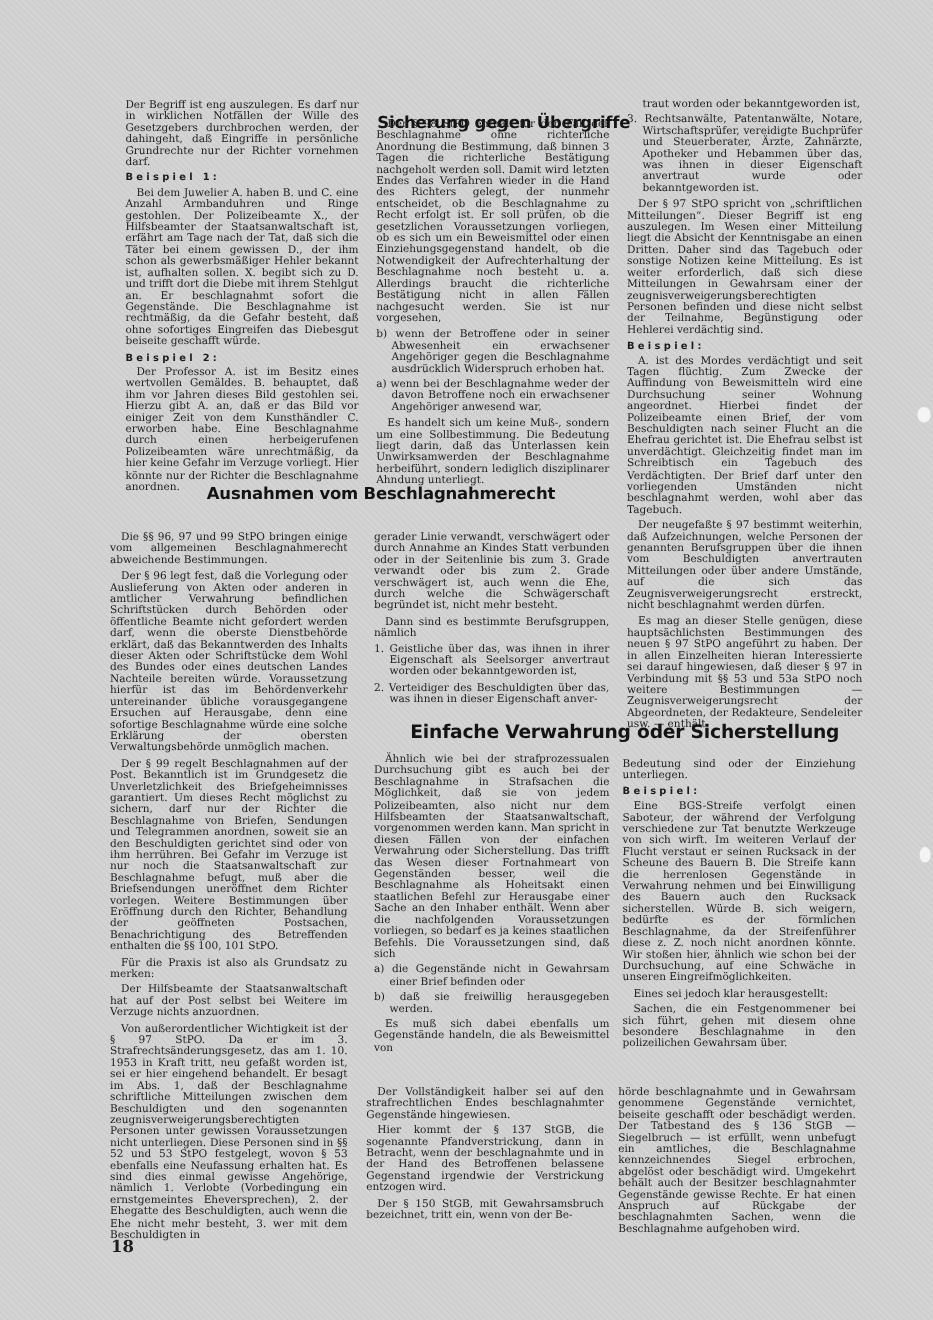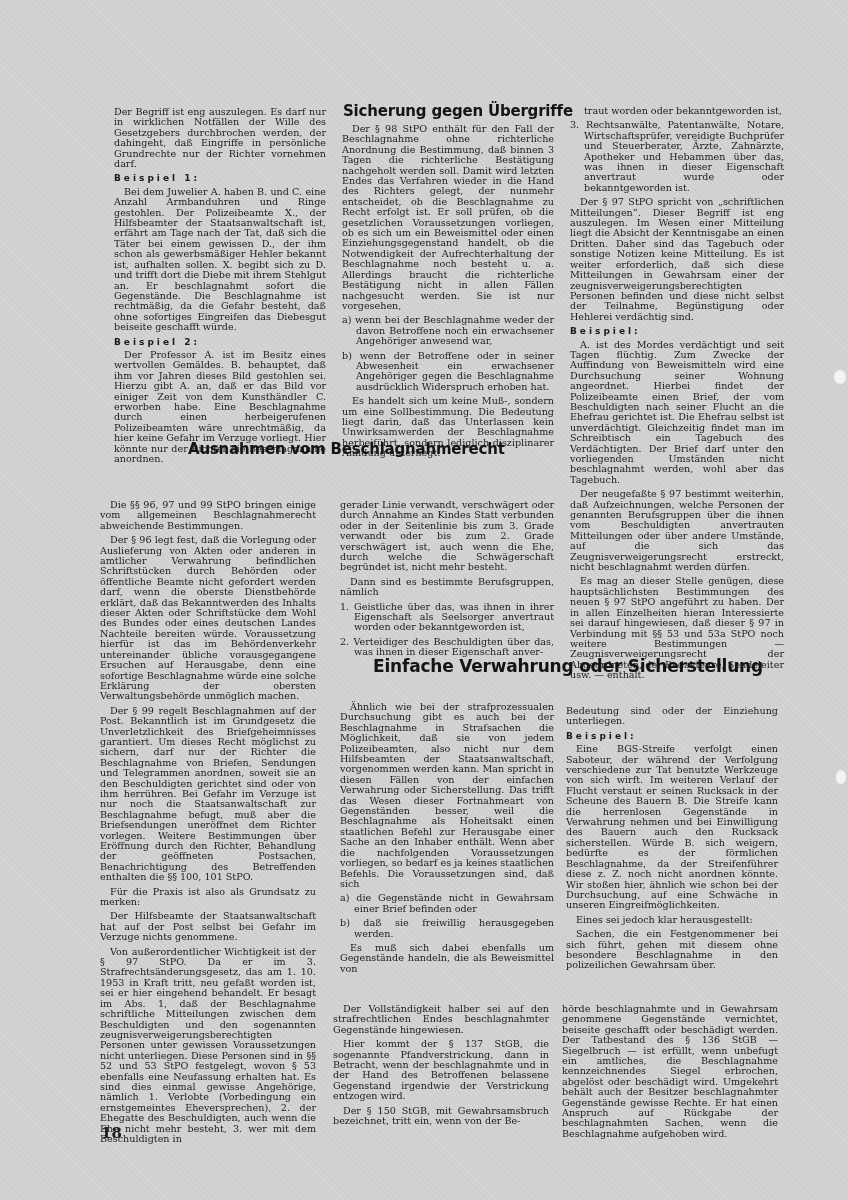--- a/index.html
+++ b/index.html
@@ -11,21 +11,21 @@
   }
   .page {
     position:absolute; left:0; top:0; width:848px; height:1200px;
     background:
       repeating-linear-gradient(45deg, rgba(0,0,0,0.018) 0 2px, rgba(255,255,255,0.02) 2px 4px),
       #d3d3d3;
   }
   .col {
     position:absolute;
     font-size:9.6px; line-height:10.4px;
-    text-align:justify; hyphens:manual;margin-top:16px;
+    text-align:justify; hyphens:manual;
   }
   .col p { margin:0 0 4px 0; text-indent:10px; }
   .col p.noind { text-indent:0; }
   .col .beispiel { letter-spacing:3px; font-weight:bold; margin:3px 0 3px 0; text-indent:0; font-family:"DejaVu Sans", sans-serif; font-size:9px;}
   .col .item { padding-left:14px; text-indent:-14px; margin:0 0 4px 0; }
   .heading {
     position:absolute; font-family:"DejaVu Sans", sans-serif; font-weight:bold;
     color:#141414; white-space:nowrap; letter-spacing:-0.2px;
   }
   .pagenum { position:absolute; left:101px; top:1124px; font-weight:bold; font-size:15px; font-family:"DejaVu Serif", serif; }
@@ -44,43 +44,43 @@
     <div class="beispiel">Beispiel 1:</div>
     <p>Bei dem Juwelier A. haben B. und C. eine Anzahl Armbanduhren und Ringe gestohlen. Der Polizeibeamte X., der Hilfsbeamter der Staatsanwaltschaft ist, erfährt am Tage nach der Tat, daß sich die Täter bei einem gewissen D., der ihm schon als gewerbsmäßiger Hehler bekannt ist, aufhalten sollen. X. begibt sich zu D. und trifft dort die Diebe mit ihrem Stehlgut an. Er beschlagnahmt sofort die Gegenstände. Die Beschlagnahme ist rechtmäßig, da die Gefahr besteht, daß ohne sofortiges Eingreifen das Diebesgut beiseite geschafft würde.</p>
     <div class="beispiel">Beispiel 2:</div>
     <p>Der Professor A. ist im Besitz eines wertvollen Gemäldes. B. behauptet, daß ihm vor Jahren dieses Bild gestohlen sei. Hierzu gibt A. an, daß er das Bild vor einiger Zeit von dem Kunsthändler C. erworben habe. Eine Beschlagnahme durch einen herbeigerufenen Polizeibeamten wäre unrechtmäßig, da hier keine Gefahr im Verzuge vorliegt. Hier könnte nur der Richter die Beschlagnahme anordnen.</p>
   </div>
 
   <div class="heading" style="left:343px; top:102px; font-size:15px;">Sicherung gegen Übergriffe</div>
 
   <div class="col" style="left:342px; top:108px; width:212px;">
     <p>Der § 98 StPO enthält für den Fall der Beschlagnahme ohne richterliche Anordnung die Bestimmung, daß binnen 3 Tagen die richterliche Bestätigung nachgeholt werden soll. Damit wird letzten Endes das Verfahren wieder in die Hand des Richters gelegt, der nunmehr entscheidet, ob die Beschlagnahme zu Recht erfolgt ist. Er soll prüfen, ob die gesetzlichen Voraussetzungen vorliegen, ob es sich um ein Beweismittel oder einen Einziehungsgegenstand handelt, ob die Notwendigkeit der Aufrechterhaltung der Beschlagnahme noch besteht u. a. Allerdings braucht die richterliche Bestätigung nicht in allen Fällen nachgesucht werden. Sie ist nur vorgesehen,</p>
+    <p class="item">b) wenn der Betroffene oder in seiner Abwesenheit ein erwachsener Angehöriger gegen die Beschlagnahme ausdrücklich Widerspruch erhoben hat.</p>
     <p class="item">a) wenn bei der Beschlagnahme weder der davon Betroffene noch ein erwachsener Angehöriger anwesend war,</p>
-    <p class="item">b) wenn der Betroffene oder in seiner Abwesenheit ein erwachsener Angehöriger gegen die Beschlagnahme ausdrücklich Widerspruch erhoben hat.</p>
     <p>Es handelt sich um keine Muß-, sondern um eine Sollbestimmung. Die Bedeutung liegt darin, daß das Unterlassen kein Unwirksamwerden der Beschlagnahme herbeiführt, sondern lediglich disziplinarer Ahndung unterliegt.</p>
   </div>
 
   <div class="col" style="left:570px; top:90px; width:214px;">
     <p class="noind" style="padding-left:14px;">traut worden oder bekanntgeworden ist,</p>
     <p class="item">3. Rechtsanwälte, Patentanwälte, Notare, Wirtschaftsprüfer, vereidigte Buchprüfer und Steuerberater, Ärzte, Zahnärzte, Apotheker und Hebammen über das, was ihnen in dieser Eigenschaft anvertraut wurde oder bekanntgeworden ist.</p>
     <p>Der § 97 StPO spricht von „schriftlichen Mitteilungen“. Dieser Begriff ist eng auszulegen. Im Wesen einer Mitteilung liegt die Absicht der Kenntnisgabe an einen Dritten. Daher sind das Tagebuch oder sonstige Notizen keine Mitteilung. Es ist weiter erforderlich, daß sich diese Mitteilungen in Gewahrsam einer der zeugnisverweigerungsberechtigten Personen befinden und diese nicht selbst der Teilnahme, Begünstigung oder Hehlerei verdächtig sind.</p>
     <div class="beispiel">Beispiel:</div>
     <p>A. ist des Mordes verdächtigt und seit Tagen flüchtig. Zum Zwecke der Auffindung von Beweismitteln wird eine Durchsuchung seiner Wohnung angeordnet. Hierbei findet der Polizeibeamte einen Brief, der vom Beschuldigten nach seiner Flucht an die Ehefrau gerichtet ist. Die Ehefrau selbst ist unverdächtigt. Gleichzeitig findet man im Schreibtisch ein Tagebuch des Verdächtigten. Der Brief darf unter den vorliegenden Umständen nicht beschlagnahmt werden, wohl aber das Tagebuch.</p>
     <p>Der neugefaßte § 97 bestimmt weiterhin, daß Aufzeichnungen, welche Personen der genannten Berufsgruppen über die ihnen vom Beschuldigten anvertrauten Mitteilungen oder über andere Umstände, auf die sich das Zeugnisverweigerungsrecht erstreckt, nicht beschlagnahmt werden dürfen.</p>
     <p>Es mag an dieser Stelle genügen, diese hauptsächlichsten Bestimmungen des neuen § 97 StPO angeführt zu haben. Der in allen Einzelheiten hieran Interessierte sei darauf hingewiesen, daß dieser § 97 in Verbindung mit §§ 53 und 53a StPO noch weitere Bestimmungen — Zeugnisverweigerungsrecht der Abgeordneten, der Redakteure, Sendeleiter usw. — enthält.</p>
   </div>
 
   <div class="heading" style="left:188px; top:440px; font-size:15px;">Ausnahmen vom Beschlagnahmerecht</div>
 
   <div class="col" style="left:100px; top:484px; width:216px;">
     <p>Die §§ 96, 97 und 99 StPO bringen einige vom allgemeinen Beschlagnahmerecht abweichende Bestimmungen.</p>
     <p>Der § 96 legt fest, daß die Vorlegung oder Auslieferung von Akten oder anderen in amtlicher Verwahrung befindlichen Schriftstücken durch Behörden oder öffentliche Beamte nicht gefordert werden darf, wenn die oberste Dienstbehörde erklärt, daß das Bekanntwerden des Inhalts dieser Akten oder Schriftstücke dem Wohl des Bundes oder eines deutschen Landes Nachteile bereiten würde. Voraussetzung hierfür ist das im Behördenverkehr untereinander übliche vorausgegangene Ersuchen auf Herausgabe, denn eine sofortige Beschlagnahme würde eine solche Erklärung der obersten Verwaltungsbehörde unmöglich machen.</p>
     <p>Der § 99 regelt Beschlagnahmen auf der Post. Bekanntlich ist im Grundgesetz die Unverletzlichkeit des Briefgeheimnisses garantiert. Um dieses Recht möglichst zu sichern, darf nur der Richter die Beschlagnahme von Briefen, Sendungen und Telegrammen anordnen, soweit sie an den Beschuldigten gerichtet sind oder von ihm herrühren. Bei Gefahr im Verzuge ist nur noch die Staatsanwaltschaft zur Beschlagnahme befugt, muß aber die Briefsendungen uneröffnet dem Richter vorlegen. Weitere Bestimmungen über Eröffnung durch den Richter, Behandlung der geöffneten Postsachen, Benachrichtigung des Betreffenden enthalten die §§ 100, 101 StPO.</p>
     <p>Für die Praxis ist also als Grundsatz zu merken:</p>
-    <p>Der Hilfsbeamte der Staatsanwaltschaft hat auf der Post selbst bei Gefahr im Verzuge nichts genommene.</p>
+    <p>Der Hilfsbeamte der Staatsanwaltschaft hat auf der Post selbst bei Weitere im Verzuge nichts anzuordnen.</p>
     <p>Von außerordentlicher Wichtigkeit ist der § 97 StPO. Da er im 3. Strafrechtsänderungsgesetz, das am 1. 10. 1953 in Kraft tritt, neu gefaßt worden ist, sei er hier eingehend behandelt. Er besagt im Abs. 1, daß der Beschlagnahme schriftliche Mitteilungen zwischen dem Beschuldigten und den sogenannten zeugnisverweigerungsberechtigten Personen unter gewissen Voraussetzungen nicht unterliegen. Diese Personen sind in §§ 52 und 53 StPO festgelegt, wovon § 53 ebenfalls eine Neufassung erhalten hat. Es sind dies einmal gewisse Angehörige, nämlich 1. Verlobte (Vorbedingung ein ernstgemeintes Eheversprechen), 2. der Ehegatte des Beschuldigten, auch wenn die Ehe nicht mehr besteht, 3. wer mit dem Beschuldigten in</p>
   </div>
 
   <div class="col" style="left:340px; top:484px; width:214px;">
     <p class="noind">gerader Linie verwandt, verschwägert oder durch Annahme an Kindes Statt verbunden oder in der Seitenlinie bis zum 3. Grade verwandt oder bis zum 2. Grade verschwägert ist, auch wenn die Ehe, durch welche die Schwägerschaft begründet ist, nicht mehr besteht.</p>
     <p>Dann sind es bestimmte Berufsgruppen, nämlich</p>
     <p class="item">1. Geistliche über das, was ihnen in ihrer Eigenschaft als Seelsorger anvertraut worden oder bekanntgeworden ist,</p>
     <p class="item">2. Verteidiger des Beschuldigten über das, was ihnen in dieser Eigenschaft anver-</p>
   </div>
 

